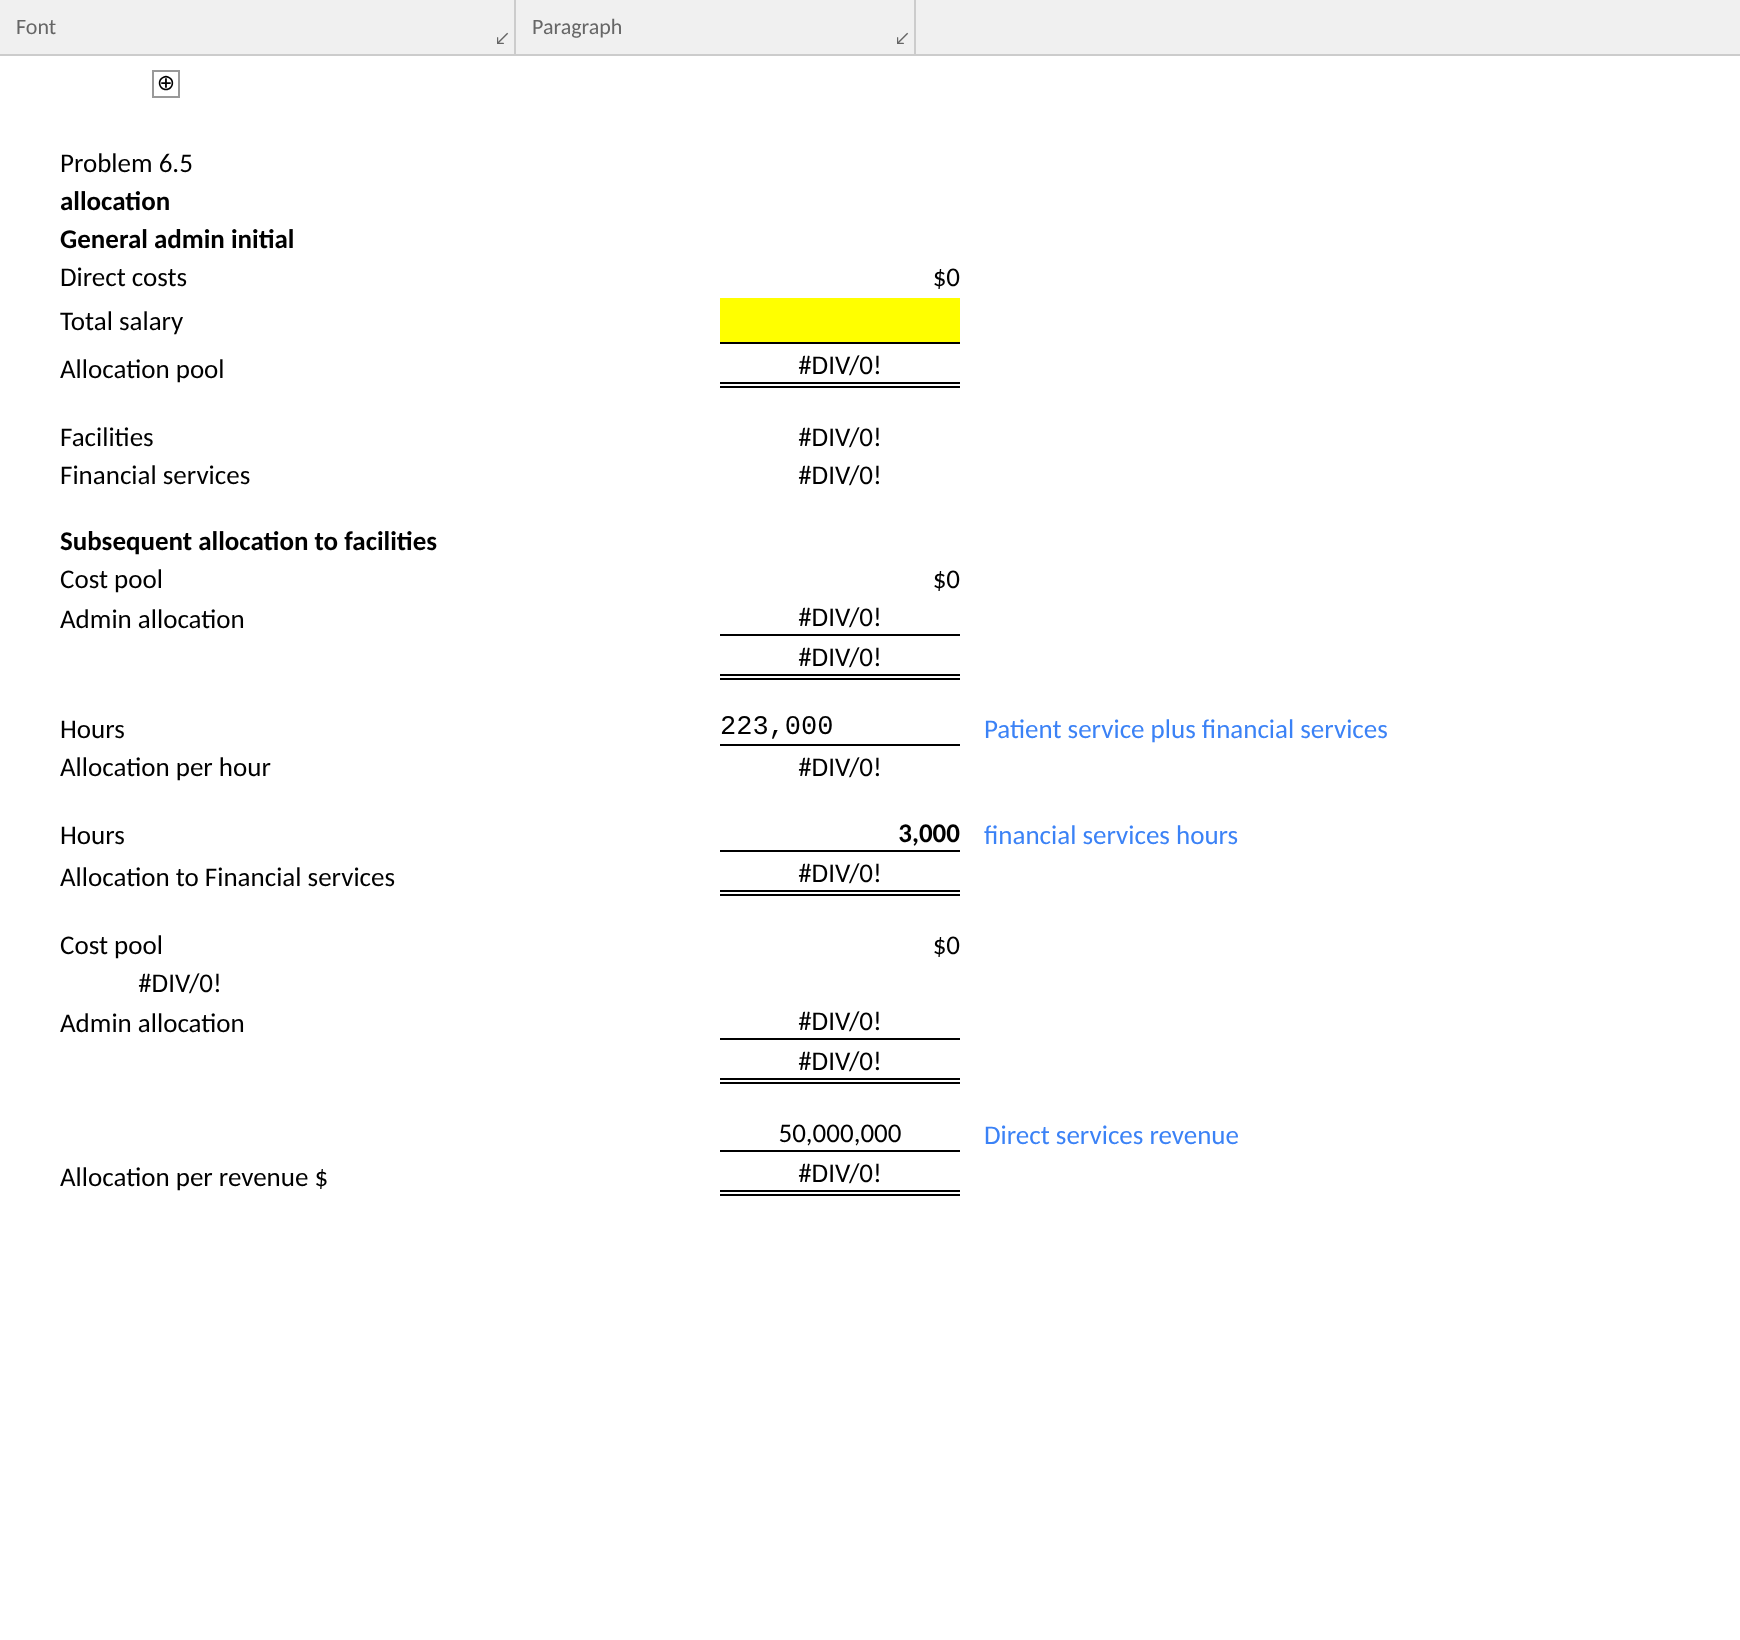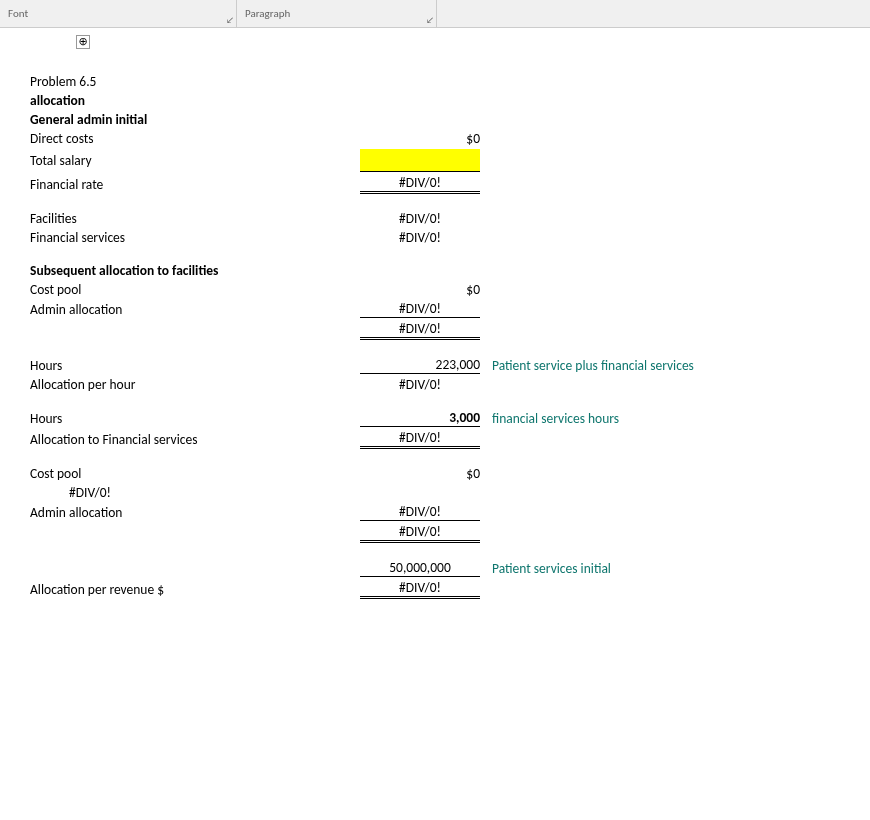--- a/index.html
+++ b/index.html
@@ -40,21 +40,21 @@
 
     .toolbar-expand-icon {
       position: absolute;
       right: 2px;
       bottom: 2px;
       font-size: 9px;
       color: #666;
     }
 
     .toolbar-font {
-      width: 237px;
+      width: 258px;
     }
 
     .toolbar-paragraph {
       width: 200px;
     }
 
     .content {
       padding: 20px 30px;
     }
 
@@ -91,21 +91,21 @@
     .highlight-yellow {
       background-color: #ffff00;
       display: block;
       height: 22px;
       width: 100%;
     }
 
     .note {
       margin-left: 12px;
       font-size: 13.5px;
-      color: #0f766e;
+      color: #3b82f6;
     }
 
     .spacer {
       height: 14px;
     }
 
     .cross-icon {
       display: inline-block;
       width: 14px;
       height: 14px;
@@ -153,21 +153,21 @@
   </div>
 
   <div class="row">
     <div class="label">Total salary</div>
     <div class="value-cell underline">
       <span class="highlight-yellow"></span>
     </div>
   </div>
 
   <div class="row">
-    <div class="label">Financial rate</div>
+    <div class="label">Allocation pool</div>
     <div class="value-cell double-underline" style="text-align:center;">#DIV/0!</div>
   </div>
 
   <div class="spacer"></div>
 
   <div class="row">
     <div class="label">Facilities</div>
     <div class="value-cell" style="text-align:center;">#DIV/0!</div>
   </div>
 
@@ -194,21 +194,21 @@
 
   <div class="row">
     <div class="label"></div>
     <div class="value-cell double-underline" style="text-align:center;">#DIV/0!</div>
   </div>
 
   <div class="spacer"></div>
 
   <div class="row">
     <div class="label">Hours</div>
-    <div class="value-cell underline" style="text-align:right;">223,000</div>
+    <div class="value-cell underline" style="text-align:left;font-family:Liberation Mono, monospace;">223,000</div>
     <div class="note">Patient service plus financial services</div>
   </div>
 
   <div class="row">
     <div class="label">Allocation per hour</div>
     <div class="value-cell" style="text-align:center;">#DIV/0!</div>
   </div>
 
   <div class="spacer"></div>
 
@@ -243,21 +243,21 @@
   <div class="row">
     <div class="label"></div>
     <div class="value-cell double-underline" style="text-align:center;">#DIV/0!</div>
   </div>
 
   <div class="spacer"></div>
 
   <div class="row">
     <div class="label"></div>
     <div class="value-cell underline" style="text-align:center;">50,000,000</div>
-    <div class="note">Patient services initial</div>
+    <div class="note">Direct services revenue</div>
   </div>
 
   <div class="row">
     <div class="label">Allocation per revenue $</div>
     <div class="value-cell double-underline" style="text-align:center;">#DIV/0!</div>
   </div>
 
 </div>
 
 </body></html>

